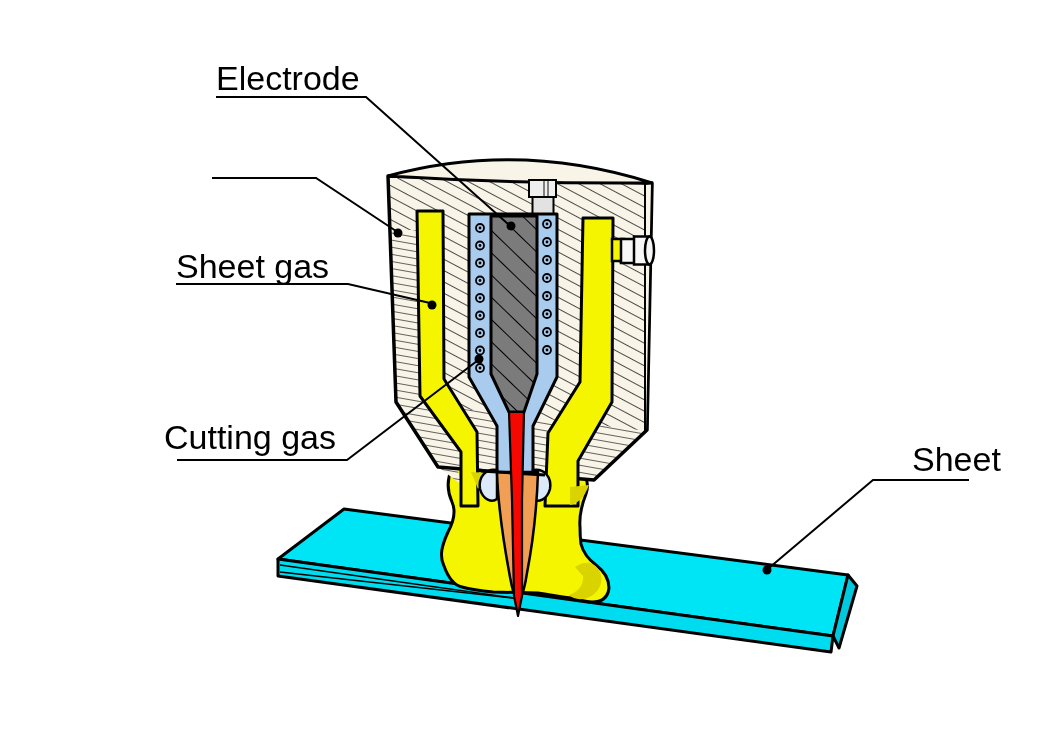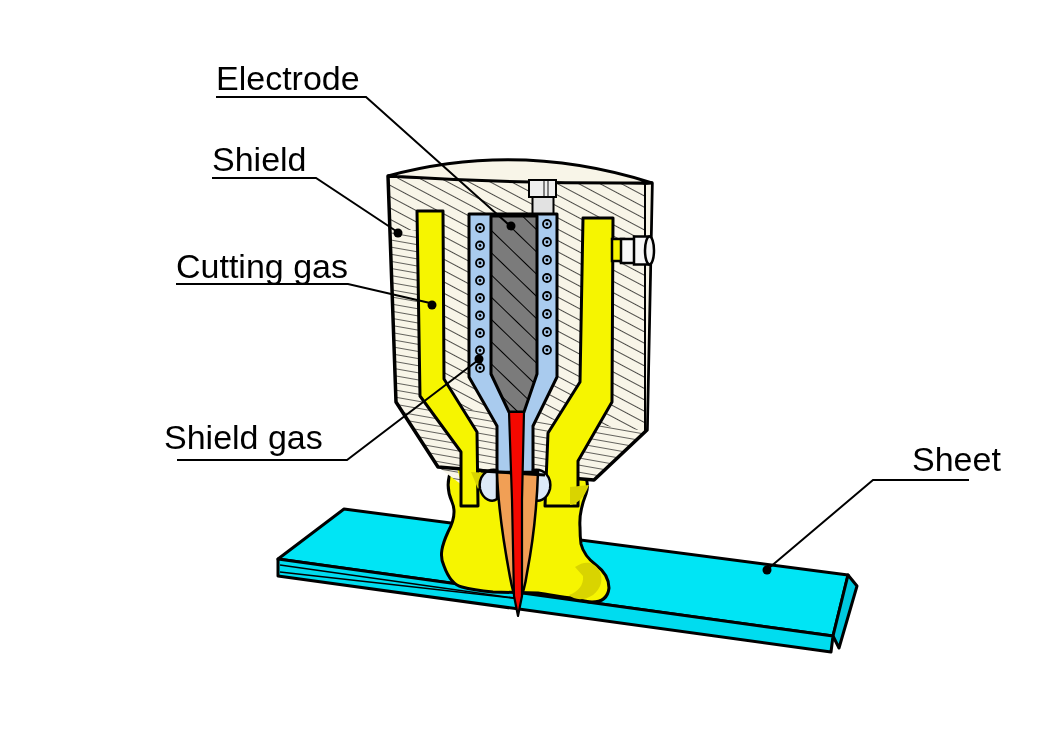--- a/index.html
+++ b/index.html
@@ -136,17 +136,16 @@
   <g fill="#000" stroke="none">
     <circle cx="511" cy="226" r="4.5"></circle>
     <circle cx="398" cy="233" r="4.5"></circle>
     <circle cx="432" cy="305" r="4.5"></circle>
     <circle cx="479" cy="359" r="4.5"></circle>
     <circle cx="767" cy="570" r="4.5"></circle>
   </g>
 </svg>
 
   <div class="label" style="left:216px;top:61px">Electrode</div>
-  <div class="label" style="left:212px;top:142px">Shield</div>
-  <div class="label" style="left:176px;top:249px">Cutting gas</div>
-  <div class="label" style="left:164px;top:420px">Shield gas</div>
+  <div class="label" style="left:176px;top:249px">Sheet gas</div>
+  <div class="label" style="left:164px;top:420px">Cutting gas</div>
   <div class="label" style="left:912px;top:442px">Sheet</div>
 </div>
 
 </body></html>

